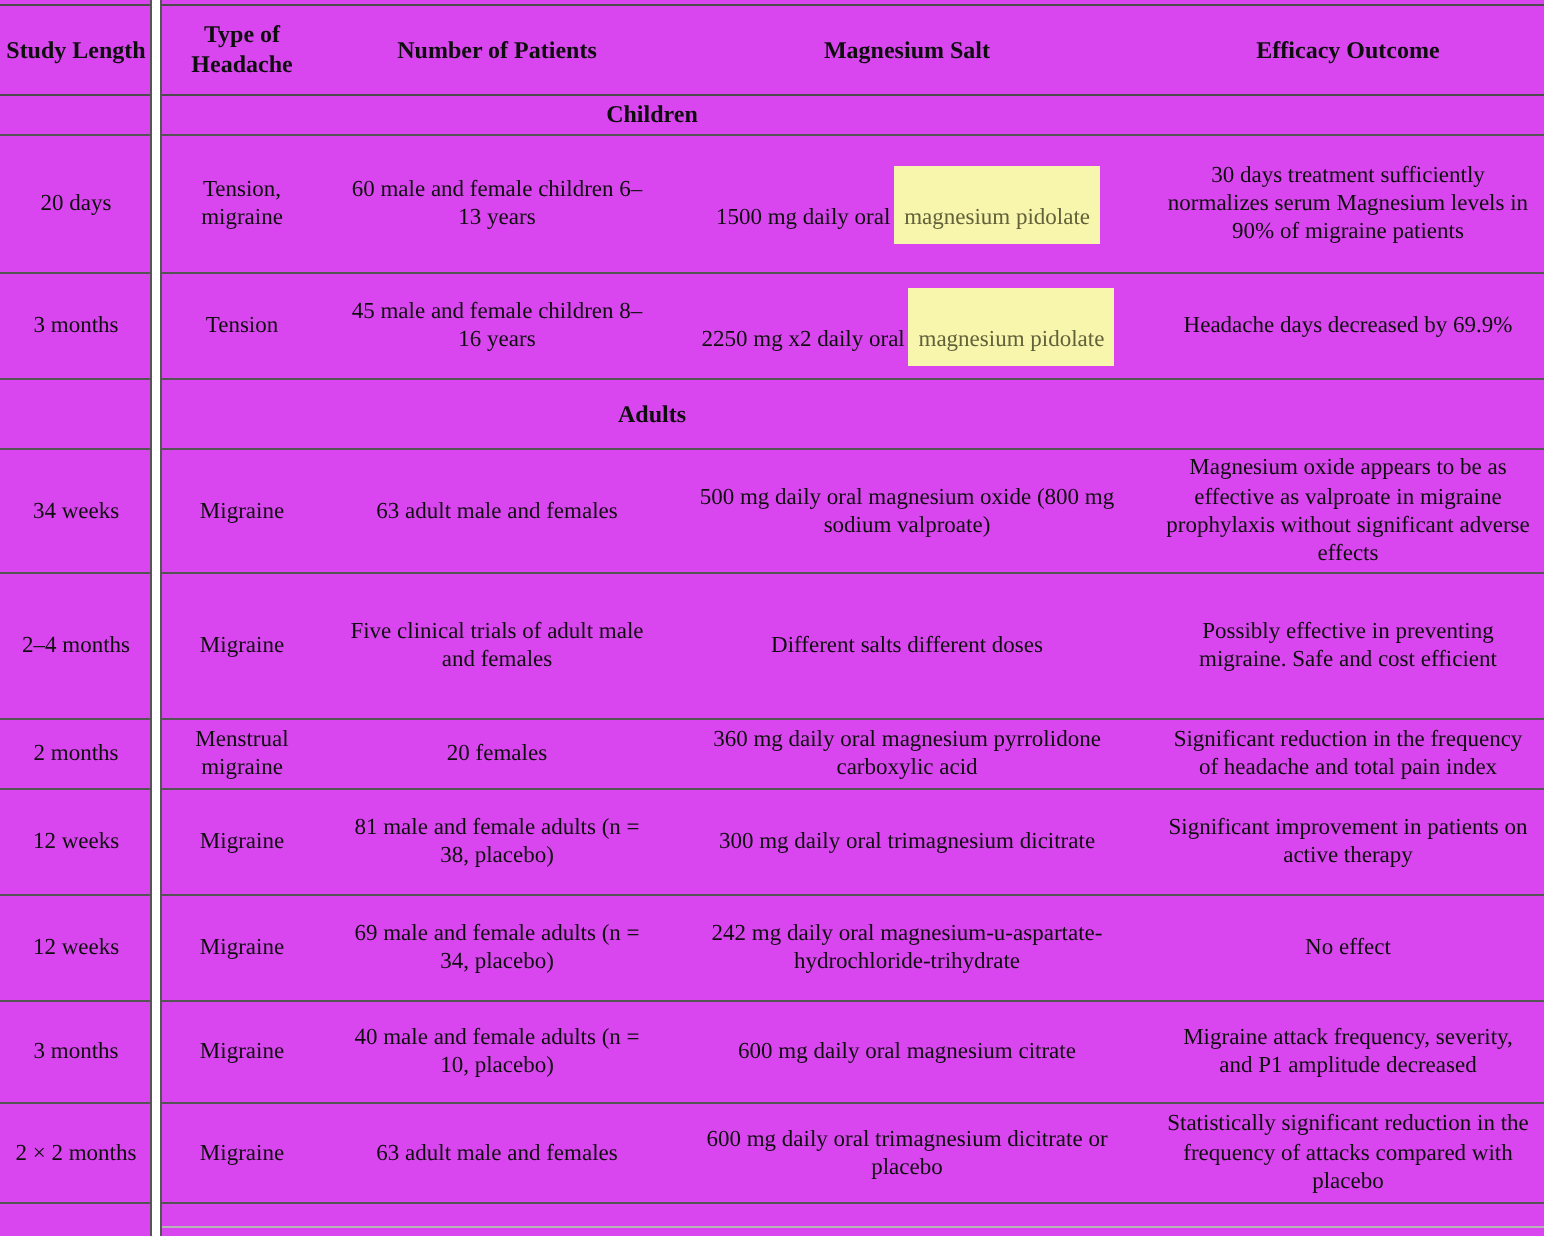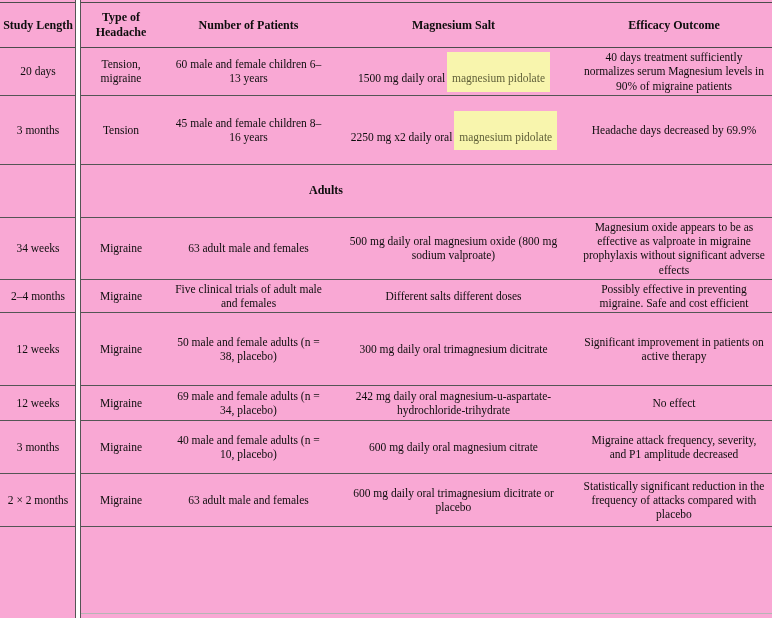--- a/index.html
+++ b/index.html
@@ -1,19 +1,19 @@
 <!DOCTYPE html>
 <html><head>
 <meta charset="utf-8">
 <style>
   html,body{margin:0;padding:0;background:#ffffff;}
   .page{
     position:relative;
     width:772px;height:618px;
-    background:#f9a8d4;
+    background:#d946ef;
     overflow:hidden;
     font-family:"Liberation Serif","DejaVu Serif",serif;
     color:#0e0e0e;
   }
   table.studies{
     border-collapse:collapse;
     table-layout:fixed;
     width:772px;
     margin-top:2px;
   }
@@ -91,25 +91,30 @@
       <tr>
         <th>Study Length</th>
         <th>Type of Headache</th>
         <th>Number of Patients</th>
         <th>Magnesium Salt</th>
         <th>Efficacy Outcome</th>
       </tr>
     </thead>
     <tbody id="table-body">
         <tr>
+          <td></td>
+          <td colspan="3"><span class="section-label">Children</span></td>
+          <td></td>
+        </tr>
+        <tr>
           <td class="study-length">20 days</td>
           <td>Tension, migraine</td>
           <td>60 male and female children 6–13 years</td>
           <td>1500 mg daily oral <span class="hl">magnesium pidolate</span></td>
-          <td>40 days treatment sufficiently normalizes serum Magnesium levels in 90% of migraine patients</td>
+          <td>30 days treatment sufficiently normalizes serum Magnesium levels in 90% of migraine patients</td>
         </tr>
         <tr>
           <td class="study-length">3 months</td>
           <td>Tension</td>
           <td>45 male and female children 8–16 years</td>
           <td>2250 mg x2 daily oral <span class="hl">magnesium pidolate</span></td>
           <td>Headache days decreased by 69.9%</td>
         </tr>
         <tr>
           <td></td>
@@ -124,23 +129,30 @@
           <td>Magnesium oxide appears to be as effective as valproate in migraine prophylaxis without significant adverse effects</td>
         </tr>
         <tr>
           <td class="study-length">2–4 months</td>
           <td>Migraine</td>
           <td>Five clinical trials of adult male and females</td>
           <td>Different salts different doses</td>
           <td>Possibly effective in preventing migraine. Safe and cost efficient</td>
         </tr>
         <tr>
+          <td class="study-length">2 months</td>
+          <td>Menstrual migraine</td>
+          <td>20 females</td>
+          <td>360 mg daily oral magnesium pyrrolidone carboxylic acid</td>
+          <td>Significant reduction in the frequency of headache and total pain index</td>
+        </tr>
+        <tr>
           <td class="study-length">12 weeks</td>
           <td>Migraine</td>
-          <td>50 male and female adults (n = 38, placebo)</td>
+          <td>81 male and female adults (n = 38, placebo)</td>
           <td>300 mg daily oral trimagnesium dicitrate</td>
           <td>Significant improvement in patients on active therapy</td>
         </tr>
         <tr>
           <td class="study-length">12 weeks</td>
           <td>Migraine</td>
           <td>69 male and female adults (n = 34, placebo)</td>
           <td>242 mg daily oral magnesium-u-aspartate-hydrochloride-trihydrate</td>
           <td>No effect</td>
         </tr>

